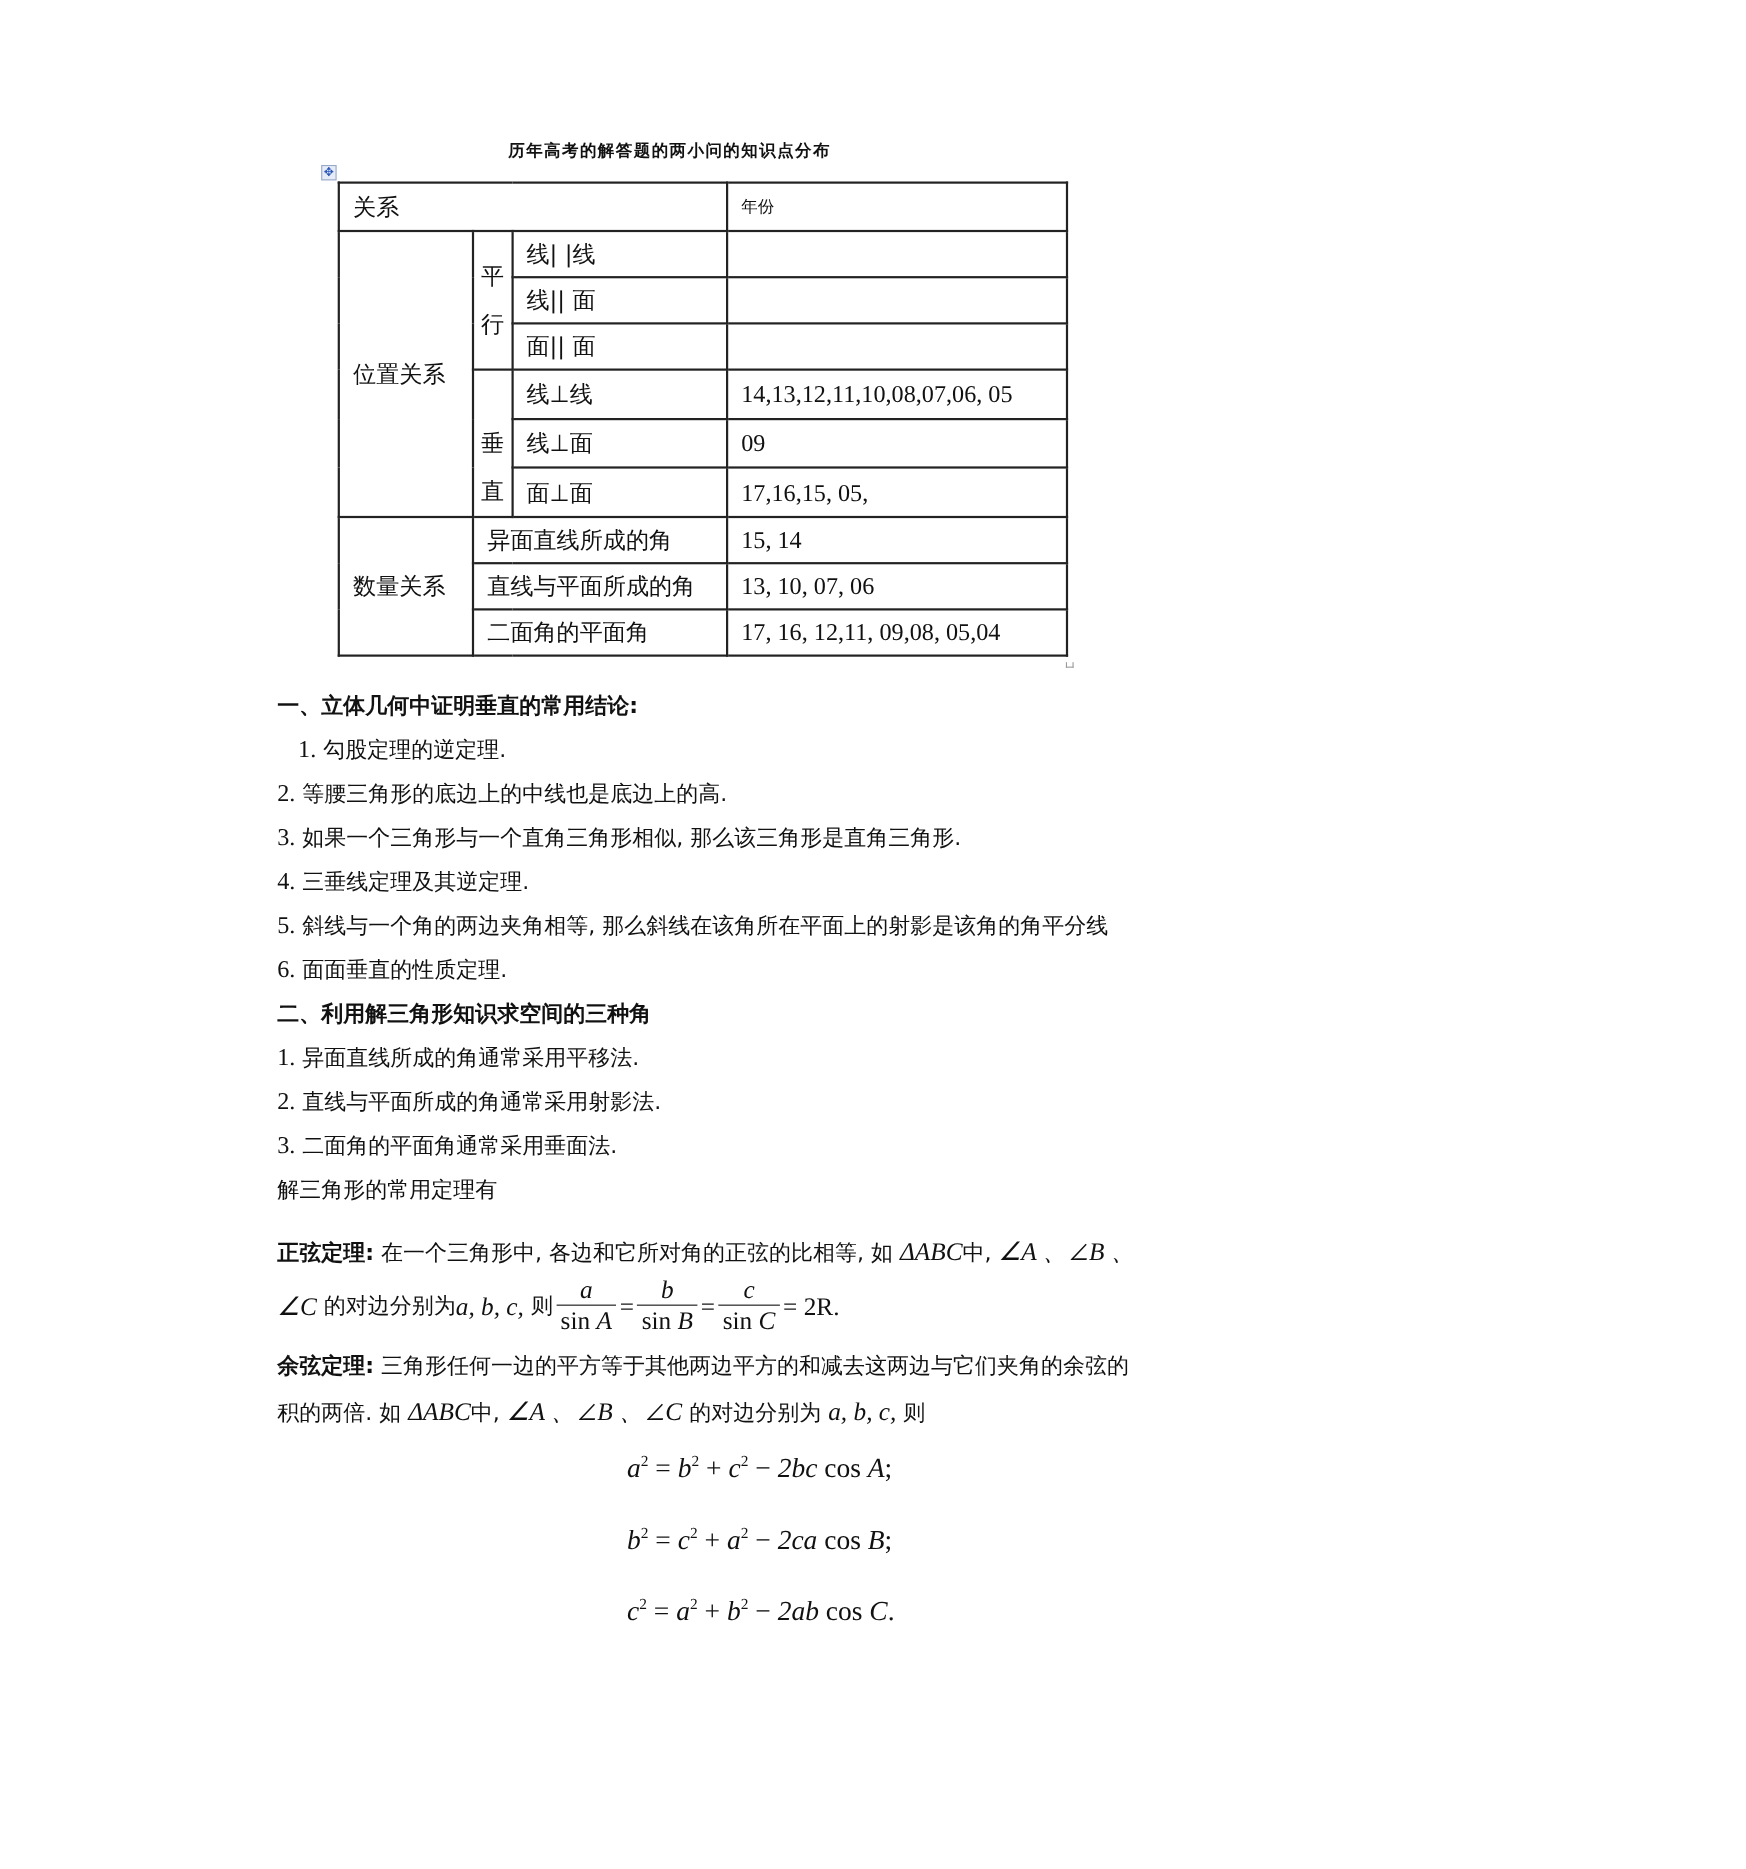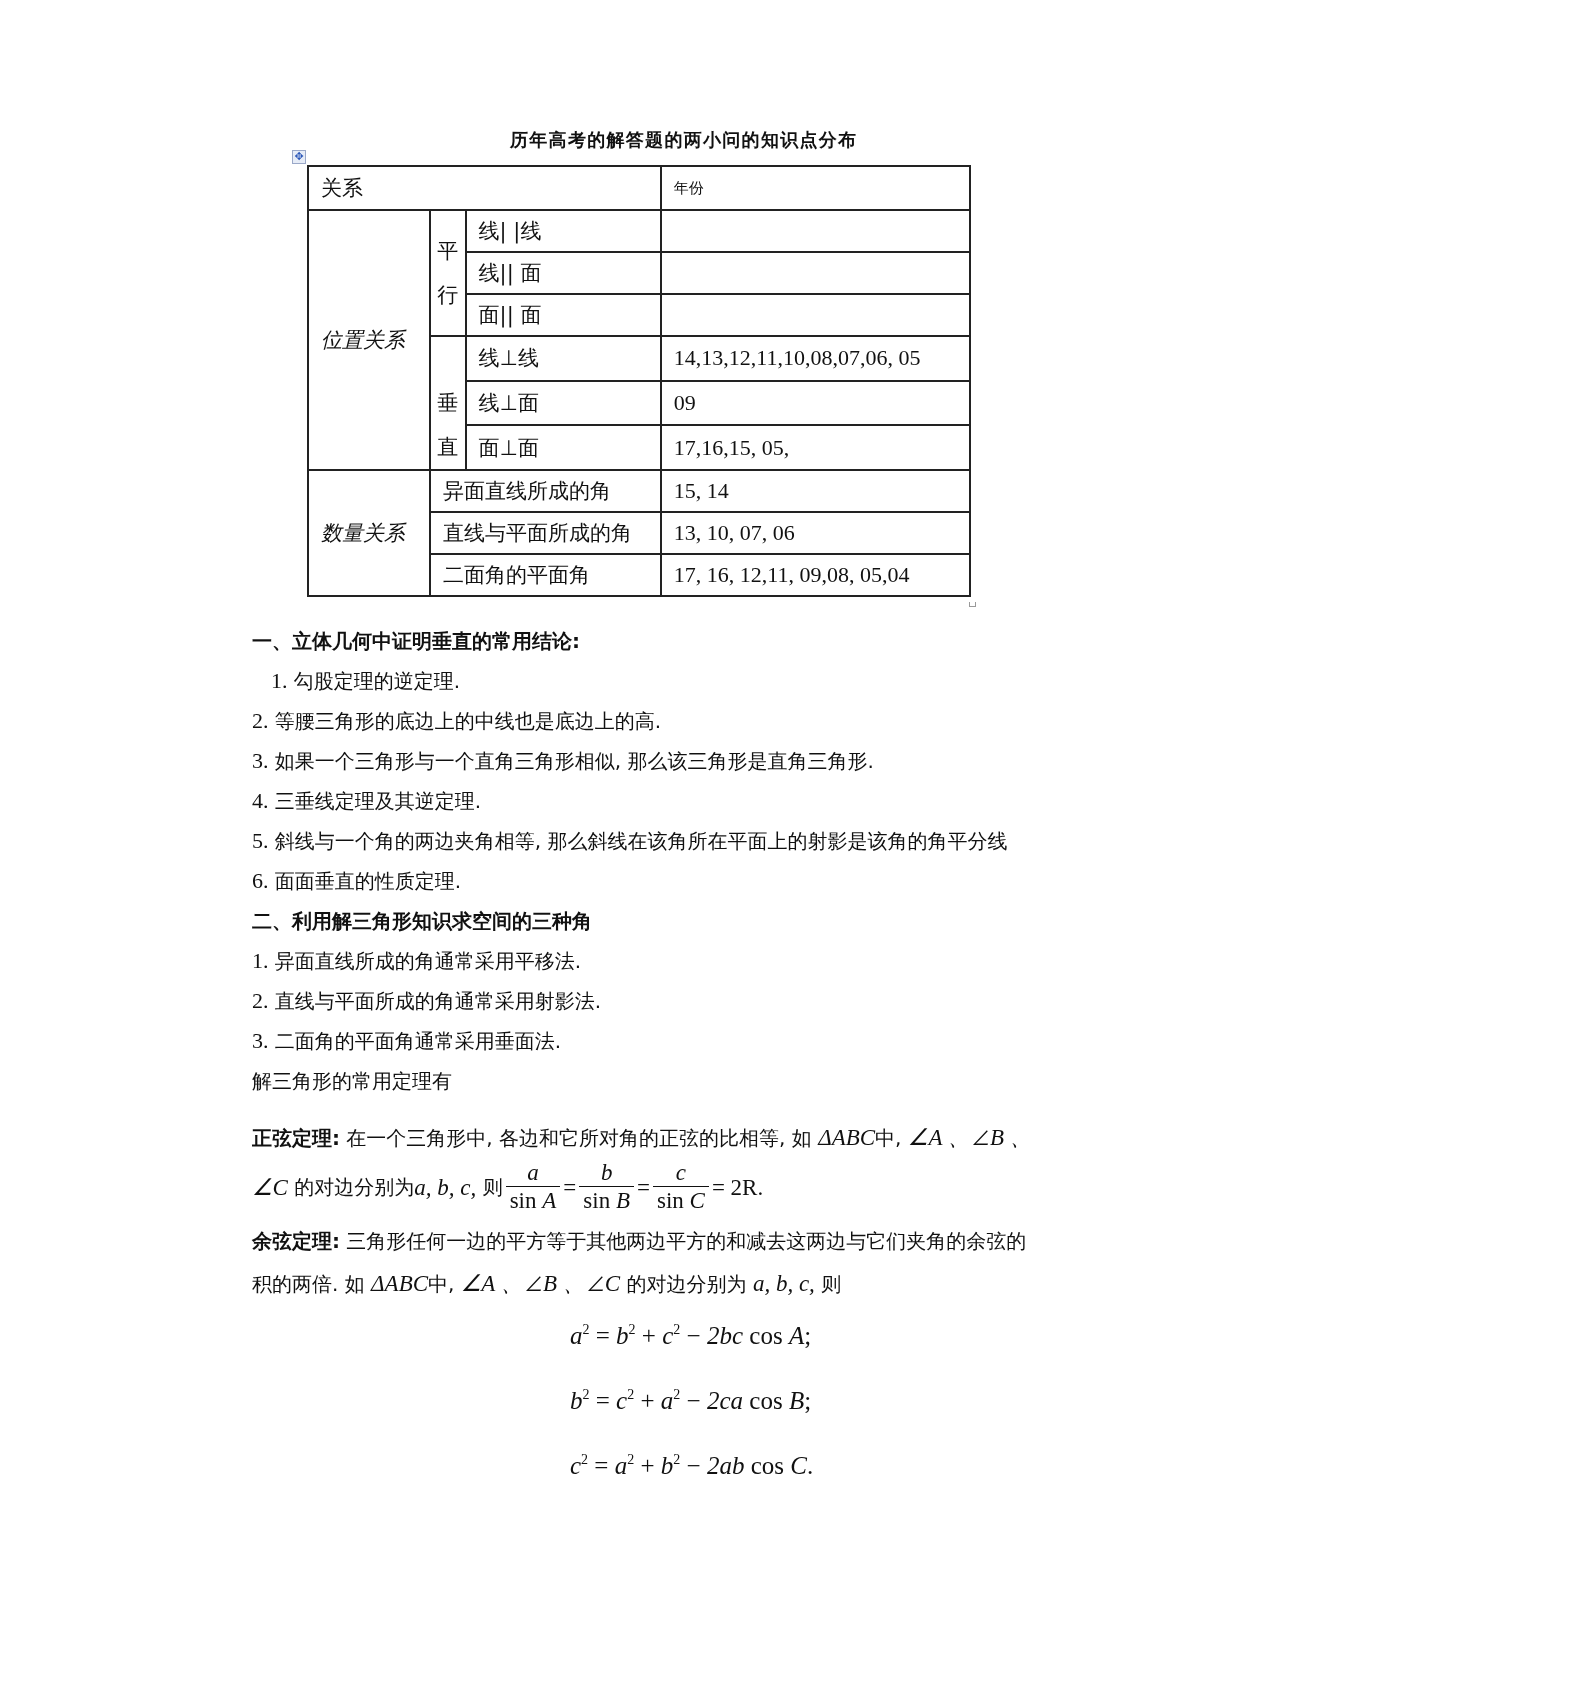--- a/index.html
+++ b/index.html
@@ -1,29 +1,29 @@
 <!DOCTYPE html>
 <html><head>
 <meta charset="utf-8">
 <style>
   html, body { margin:0; padding:0; background:#ffffff; }
   body { width:1587px; height:1699px; position:relative; overflow:hidden;
          font-family:"DejaVu Serif","Liberation Serif",serif; color:#111; }
   .abs { position:absolute; white-space:nowrap; }
-  .title { left:510px; top:128px; font-size:18px; font-weight:bold; letter-spacing:1.3px;
+  .title { left:462px; top:128px; font-size:15px; font-weight:bold; letter-spacing:1.3px;
            font-family:"DejaVu Sans","Liberation Sans",sans-serif; }
   .move-icon { left:292px; top:150px; width:12px; height:12px; border:1px solid #9aa8c8;
                background:#e6ecf7; color:#2a56b8; font-size:11px; line-height:12px; text-align:center;
                font-family:"DejaVu Sans",sans-serif; }
   .resize-handle { left:969px; top:602px; width:5px; height:4px; border:1px solid #999; border-top:none; }
   table.kt { position:absolute; left:307px; top:165px; border-collapse:collapse; width:664px;
              font-family:"DejaVu Sans","Liberation Sans",sans-serif; font-size:21px; }
   table.kt td { border:2px solid #222; padding:0 0 0 12px; height:40px; vertical-align:middle;margin-left:13px; }
   table.kt tr.hdr td { height:42px; }
-  td.c1 { width:106px;font-style:italic; }
+  td.c1 { width:106px; }
   td.c2 { width:33px; padding:0 !important; text-align:center; line-height:44px; }
   td.c3 { width:178px; }
   td.c4 { width:290px; font-family:"Liberation Serif","DejaVu Serif",serif; font-size:22px; }
   .vtext { display:flex; flex-direction:column; align-items:center; justify-content:center; }
   .para { left:252px; font-size:20px; font-family:"DejaVu Sans","Liberation Sans",sans-serif; }
   .para .num { font-family:"Liberation Serif",serif; font-size:22px; }
   .bold { font-weight:bold; }
   .serif-i { font-family:"Liberation Serif",serif; font-style:italic; font-size:23px; }
   .serif { font-family:"Liberation Serif",serif; font-size:23px; }
   .frac { display:inline-flex; flex-direction:column; align-items:center; vertical-align:middle; margin:0 3px; }

